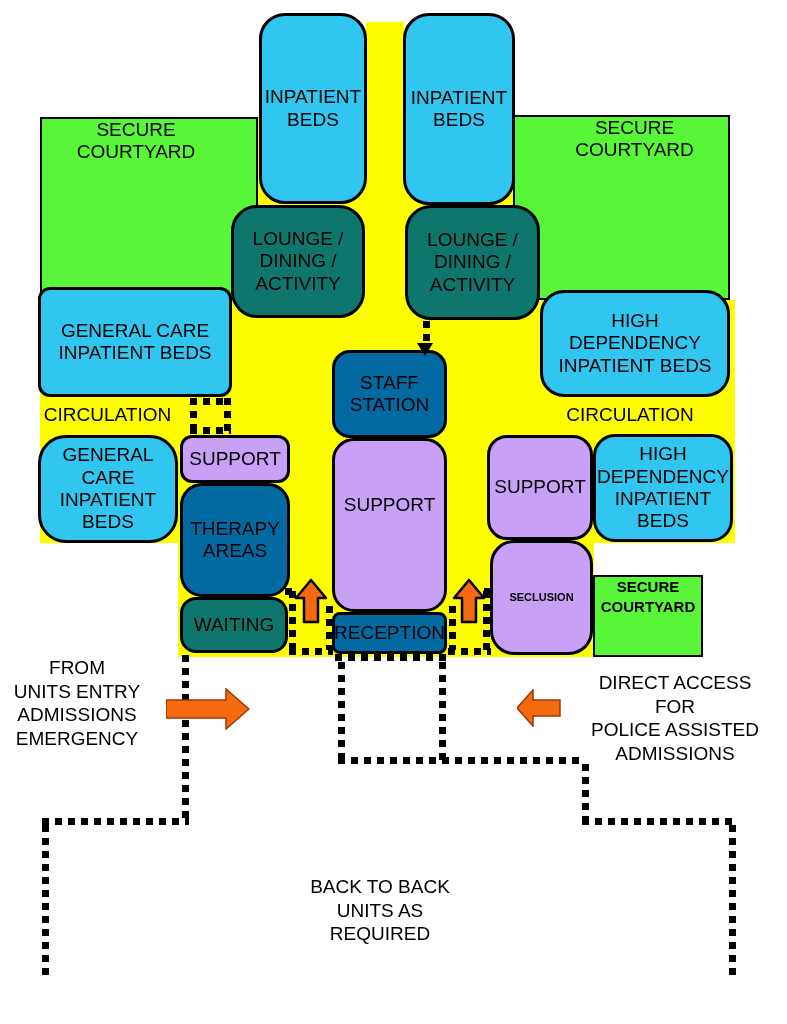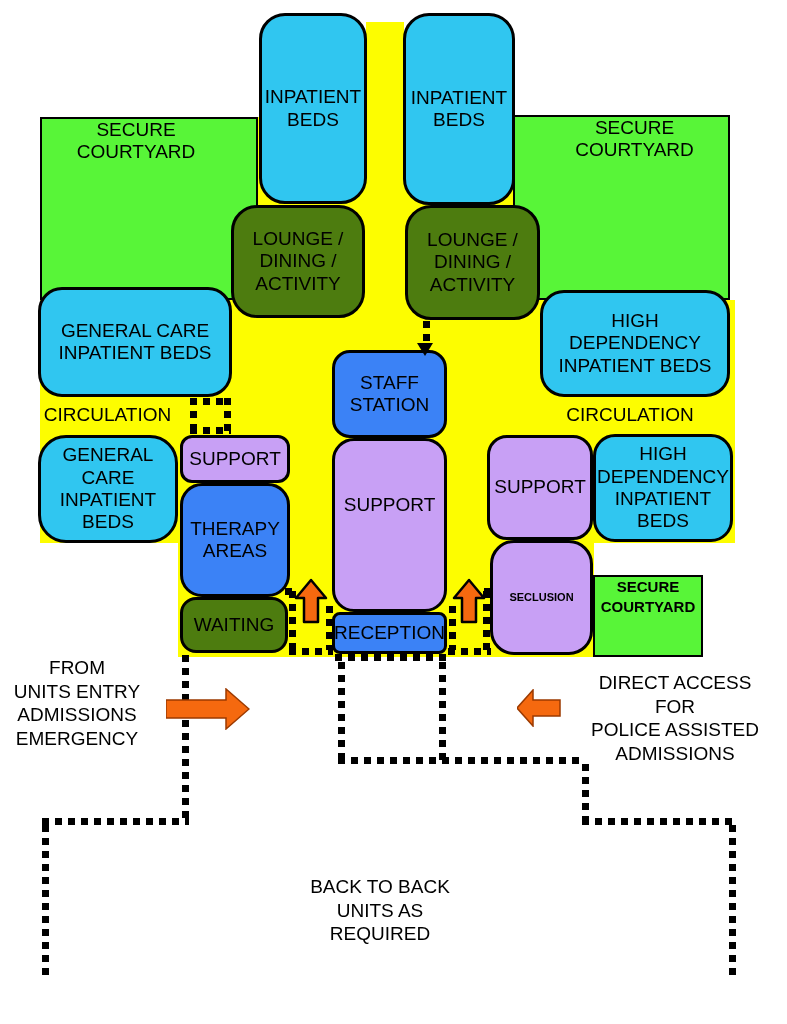--- a/index.html
+++ b/index.html
@@ -11,22 +11,22 @@
   
   .yellow{background:#FDFD00;}
   .green{background:#58F538;border:2px solid #000;box-sizing:border-box;}
   
   .box{
     position:absolute;border:3px solid #000;box-sizing:border-box;
     display:flex;align-items:center;justify-content:center;text-align:center;
   }
   .box span, .zone-label span{white-space:pre-line;font-size:19px;line-height:1.18;}
   .cyan{background:#30C6F0;text-align:center;}
-  .olive{background:#4d7c0f;}
-  .pink{background:#3b82f6;}
+  .olive{background:#0f766e;}
+  .pink{background:#0369a1;}
   .purple{background:#C8A0F5;}
   .bold{font-weight:bold;}
   .zone-label{
     position:absolute;display:flex;align-items:flex-start;justify-content:center;text-align:center;
   }
   .annot{
     position:absolute;text-align:center;white-space:pre-line;
     font-size:19px;line-height:23.5px;
   }
   .flat-label{position:absolute;text-align:center;font-size:19px;}
@@ -76,21 +76,21 @@
   <div class="box olive" style="left:231px;top:205px;width:134px;height:113px;border-radius:26px;">
     <span>LOUNGE /
 DINING /
 ACTIVITY</span>
   </div>
   <div class="box olive" style="left:405px;top:205px;width:135px;height:115px;border-radius:26px;">
     <span>LOUNGE /
 DINING /
 ACTIVITY</span>
   </div>
-  <div class="box cyan" style="left:38px;top:287px;width:194px;height:110px;border-radius:24px;">
+  <div class="box cyan" style="left:38px;top:287px;width:194px;height:110px;border-radius:12px;">
     <span>GENERAL CARE
 INPATIENT BEDS</span>
   </div>
   <div class="box cyan" style="left:540px;top:290px;width:190px;height:107px;border-radius:24px;">
     <span>HIGH
 DEPENDENCY
 INPATIENT BEDS</span>
   </div>
   <div class="box pink" style="left:332px;top:350px;width:115px;height:88px;border-radius:18px;">
     <span>STAFF

